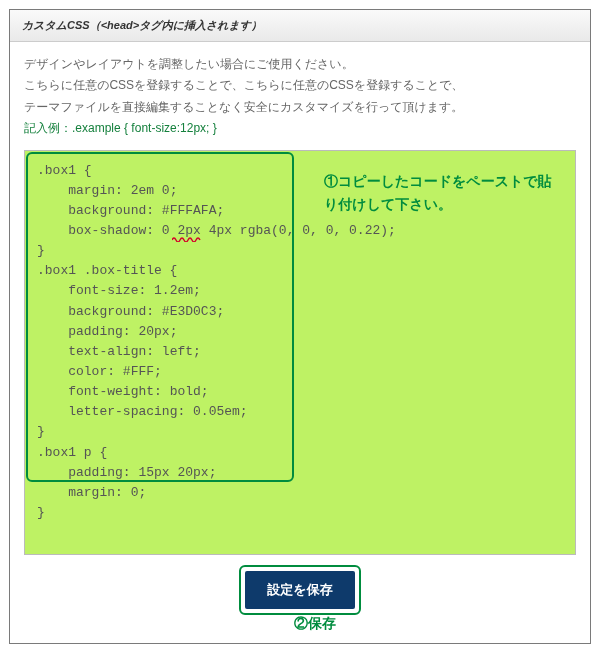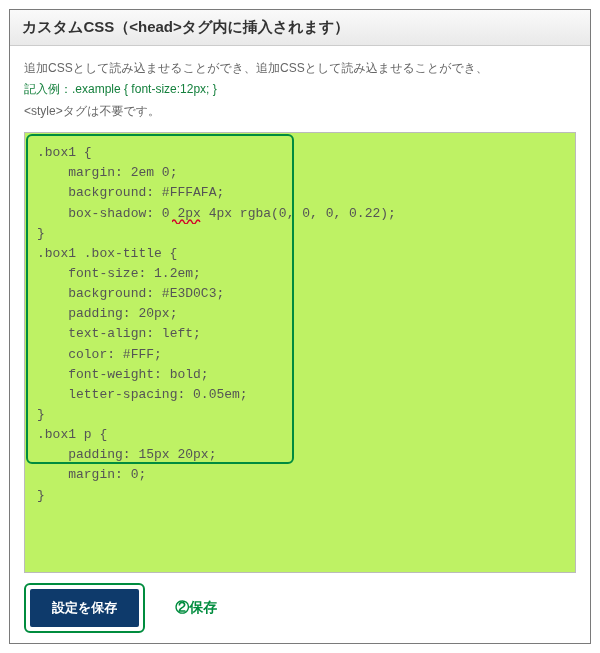--- a/index.html
+++ b/index.html
@@ -19,23 +19,24 @@
     border: 1px solid #7a7a7a;
     background: #fff;
     height: 100%;
     display: flex;
     flex-direction: column;
   }
   .panel-header {
     background: linear-gradient(#fafafa, #e9e9e9);
     border-bottom: 1px solid #ccc;
     padding: 8px 12px;
-    font-size: 15px;
+    font-size: 11px;
     font-weight: bold;
     color: #333;
+    font-style: italic;
   }
   .panel-body {
     padding: 14px 14px 10px 14px;
     flex: 1 1 auto;
     display: flex;
     flex-direction: column;
   }
   .desc p {
     margin: 0 0 4px 0;
     line-height: 1.45;
@@ -97,20 +98,21 @@
   }
   .squiggle path {
     stroke: #d4002a;
     stroke-width: 1.4;
     fill: none;
   }
   .footer {
     margin-top: 10px;
     display: flex;
     align-items: center;
+    flex-direction: column;
   }
   .btn-box {
     border: 2px solid #008c3e;
     border-radius: 6px;
     padding: 4px;
     display: inline-block;
   }
   button.save-btn {
     background: #0e3a6b;
     color: #fff;
@@ -133,23 +135,24 @@
 <body>
 
 <div class="page">
   <div class="panel">
 
     <div class="panel-header">カスタムCSS（&lt;head&gt;タグ内に挿入されます）</div>
 
     <div class="panel-body">
 
       <div class="desc">
-        <p>追加CSSとして読み込ませることができ、追加CSSとして読み込ませることができ、</p>
+        <p>デザインやレイアウトを調整したい場合にご使用ください。</p>
+        <p>こちらに任意のCSSを登録することで、こちらに任意のCSSを登録することで、</p>
+        <p>テーマファイルを直接編集することなく安全にカスタマイズを行って頂けます。</p>
         <p class="example-label">記入例：.example { font-size:12px; }</p>
-        <p>&lt;style&gt;タグは不要です。</p>
       </div>
 
       <div class="editor-wrap">
         <textarea class="css-editor" spellcheck="false" style="">.box1 {
     margin: 2em 0;
     background: #FFFAFA;
     box-shadow: 0 2px 4px rgba(0, 0, 0, 0.22);
 }
 .box1 .box-title {
     font-size: 1.2em;
@@ -160,20 +163,21 @@
     font-weight: bold;
     letter-spacing: 0.05em;
 }
 .box1 p {
     padding: 15px 20px;
     margin: 0;
 }</textarea>
 
         <div class="highlight-box hl-code"></div>
 
+        <div class="annot annot-paste">①コピーしたコードをペーストで貼り付けして下さい。</div>
 
         <svg class="squiggle" viewBox="0 0 30 6">
           <path d="M0 4 Q 2 0, 4 4 T 8 4 T 12 4 T 16 4 T 20 4 T 24 4 T 28 4"></path>
         </svg>
       </div>
 
       <div class="footer">
         <span class="btn-box">
           <button class="save-btn">設定を保存</button>
         </span>

